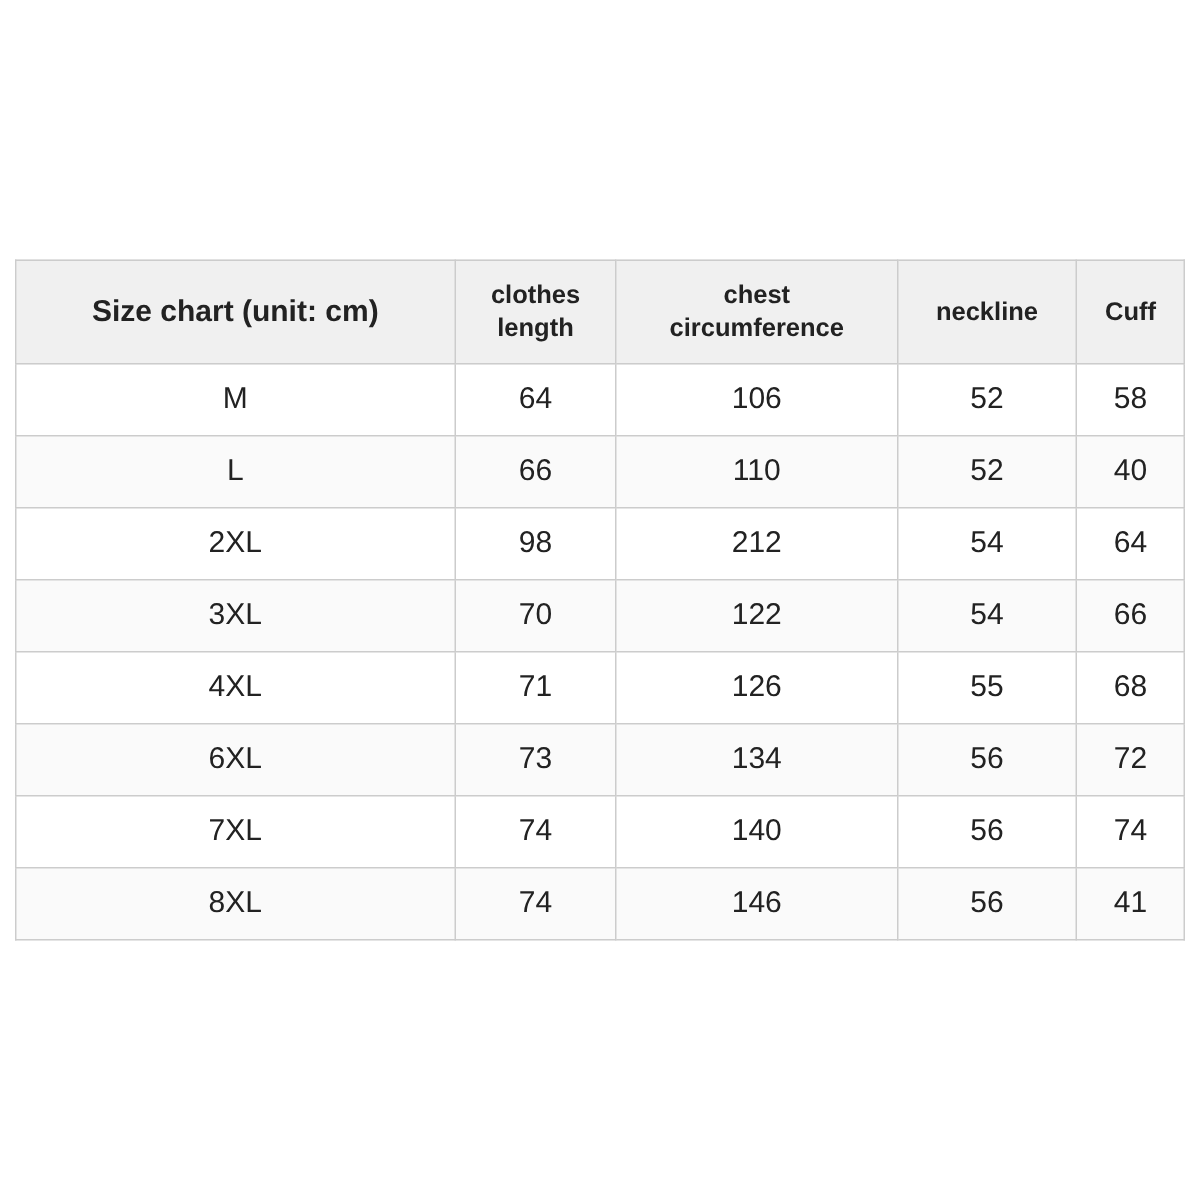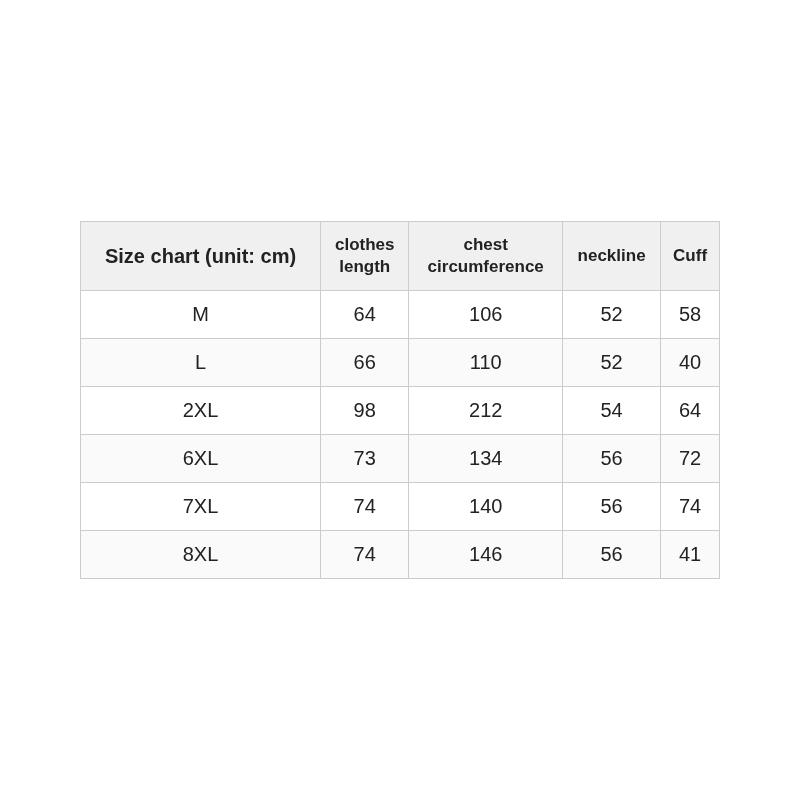--- a/index.html
+++ b/index.html
@@ -12,21 +12,21 @@
       width: 800px;
       height: 800px;
       background: #ffffff;
       font-family: Arial, sans-serif;
       display: flex;
       align-items: center;
       justify-content: center;
     }
 
     .table-wrapper {
-      width: 640px;
+      width: 780px;
     }
 
     table {
       width: 100%;
       border-collapse: collapse;
       border: 1px solid #cccccc;
     }
 
     th, td {
       border: 1px solid #cccccc;
@@ -99,20 +99,34 @@
           <td>40</td>
         </tr>
         <tr>
           <td>2XL</td>
           <td>98</td>
           <td>212</td>
           <td>54</td>
           <td>64</td>
         </tr>
         <tr>
+          <td>3XL</td>
+          <td>70</td>
+          <td>122</td>
+          <td>54</td>
+          <td>66</td>
+        </tr>
+        <tr>
+          <td>4XL</td>
+          <td>71</td>
+          <td>126</td>
+          <td>55</td>
+          <td>68</td>
+        </tr>
+        <tr>
           <td>6XL</td>
           <td>73</td>
           <td>134</td>
           <td>56</td>
           <td>72</td>
         </tr>
         <tr>
           <td>7XL</td>
           <td>74</td>
           <td>140</td>

